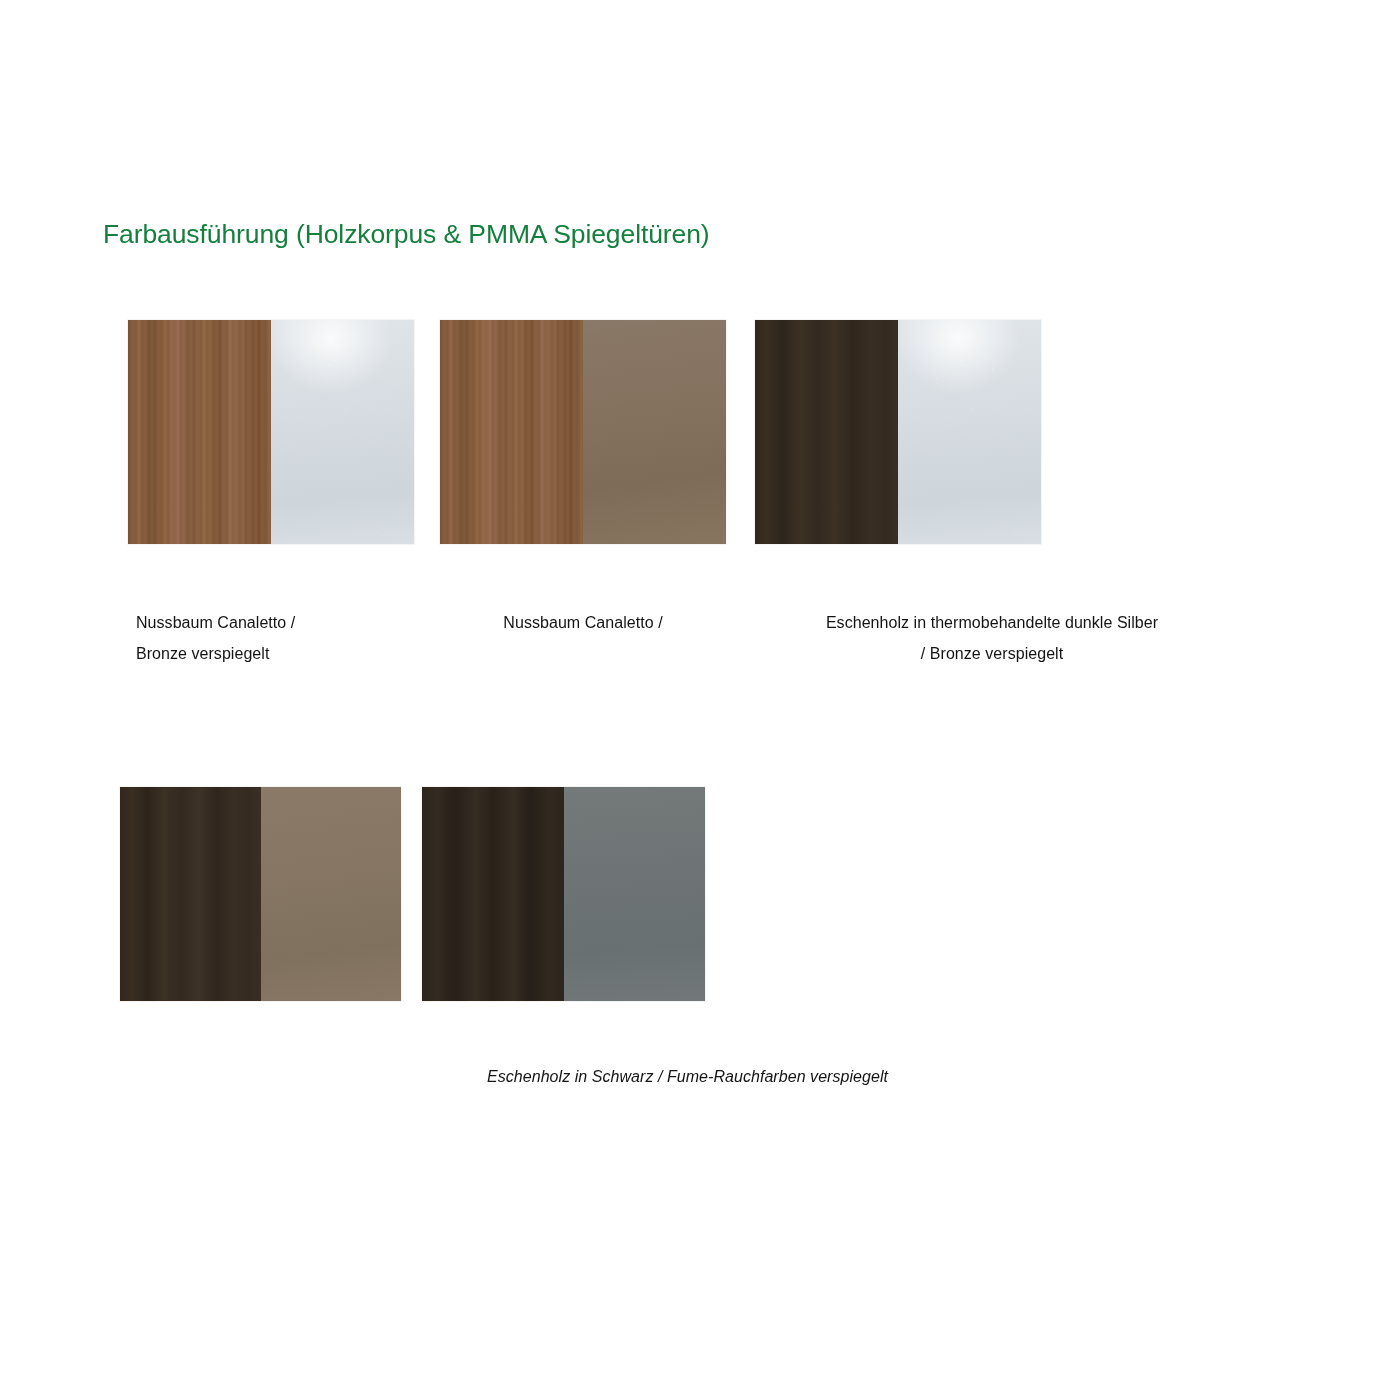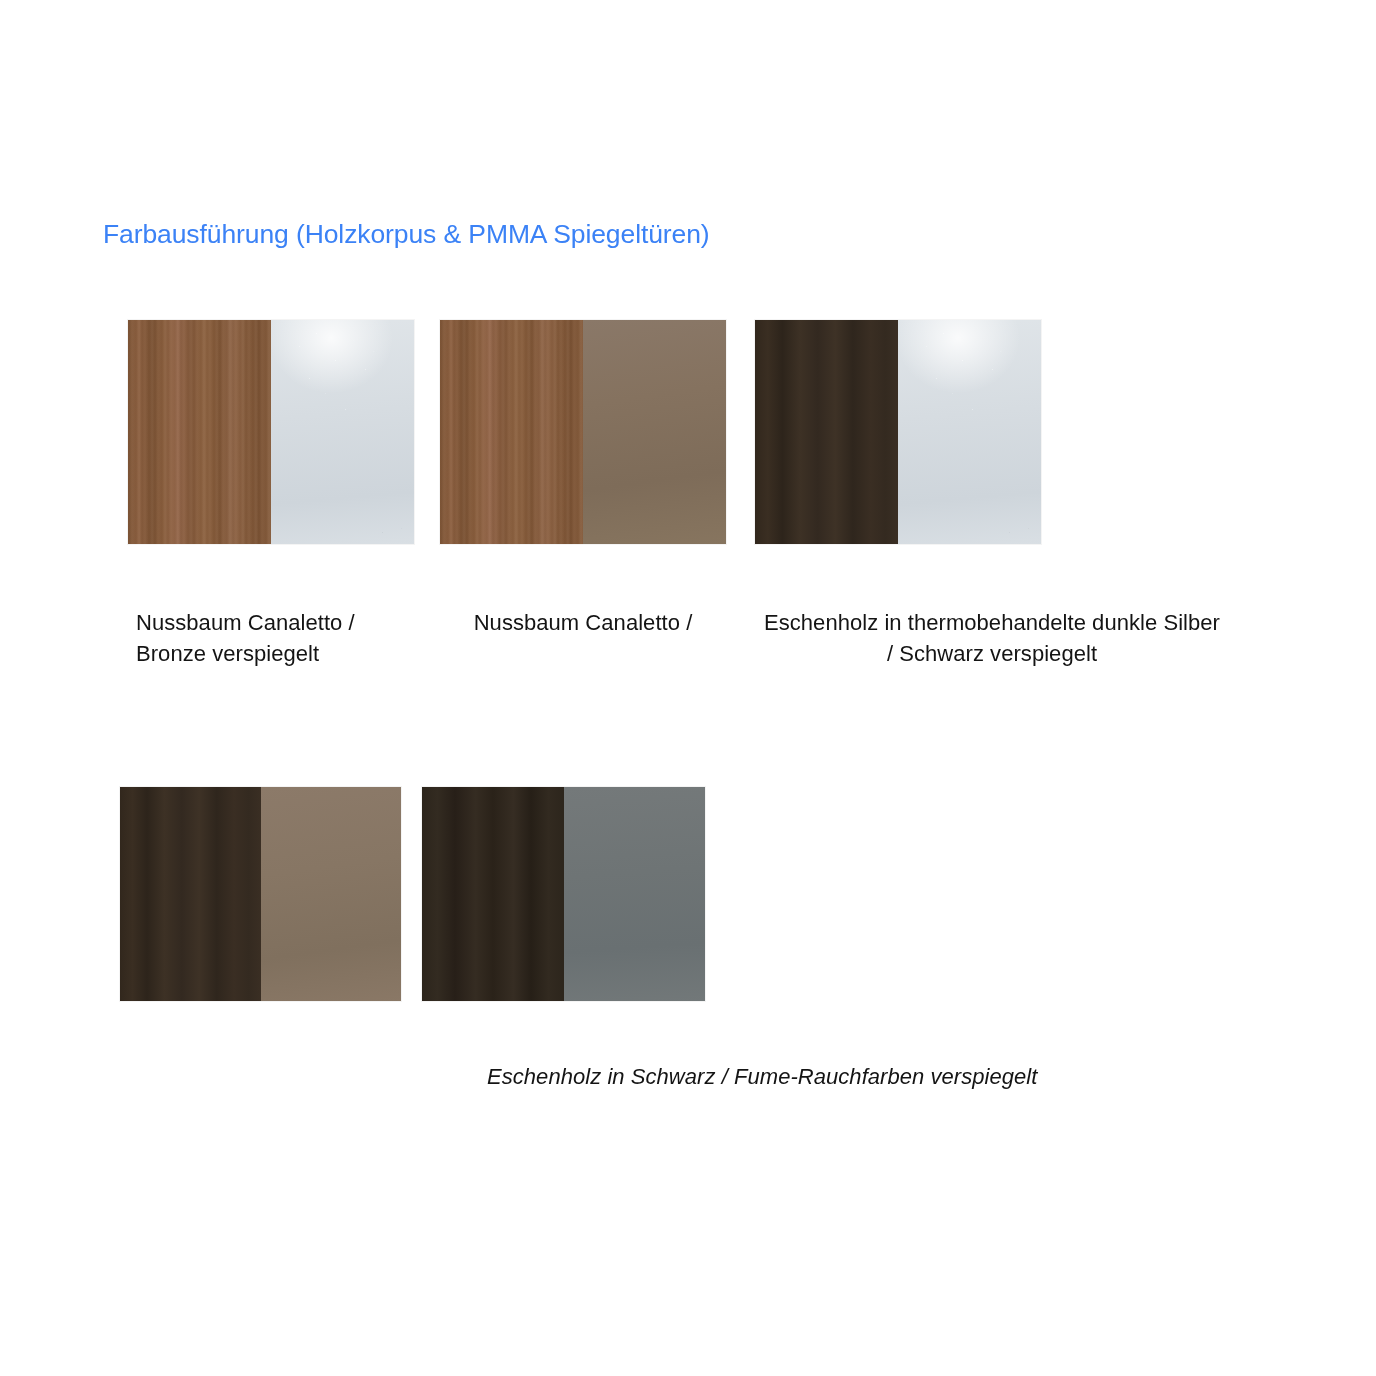--- a/index.html
+++ b/index.html
@@ -21,21 +21,21 @@
     inset: 0;
   }
 
   .page-title {
     position: absolute;
     left: 103px;
     top: 219px;
     font-size: 26.5px;
     font-weight: 400;
     letter-spacing: -0.1px;
-    color: #3b82f6;
+    color: #15803d;
     white-space: nowrap;
   }
 
   
   .swatch-grid {
     position: absolute;
     left: 0;
     top: 0;
     width: 1376px;
     height: 1376px;
@@ -140,21 +140,21 @@
   }
 
   .mirror-fume {
     background:
       linear-gradient(176deg, #74797a 0%, #6e7475 40%, #697072 74%, #727879 100%);
   }
 
   
   .caption {
     position: absolute;
-    font-size: 22px;
+    font-size: 16px;
     line-height: 31px;
     color: #141414;
     font-weight: 400;
     letter-spacing: 0.05px;
   }
   .caption .line { display: block; white-space: nowrap; }
   .caption.align-left   { text-align: left; }
   .caption.align-center { text-align: center; }
 </style>
 </head>
@@ -213,21 +213,21 @@
         </div>
         <div class="swatch-half right">
           <div class="mirror mirror-silver">
               <div class="speck"></div>
             </div>
         </div>
       </div>
     </div>
     <div class="caption align-center" style="left:742px; top:607px; width:500px;">
       <span class="line">Eschenholz in  thermobehandelte dunkle  Silber</span>
-      <span class="line">/ Schwarz verspiegelt</span>
+      <span class="line">/ Bronze verspiegelt</span>
     </div>
 
     <div class="swatch-card" style="left:120px; top:787px; width:281px; height:214px;">
       <div class="swatch">
         <div class="swatch-half left">
           <div class="wood wood-darkoak"></div>
           <div class="grain-a wood-darkoak"></div>
           <div class="grain-b wood-darkoak"></div>
           <div class="grain-c wood-darkoak"></div>
         </div>

